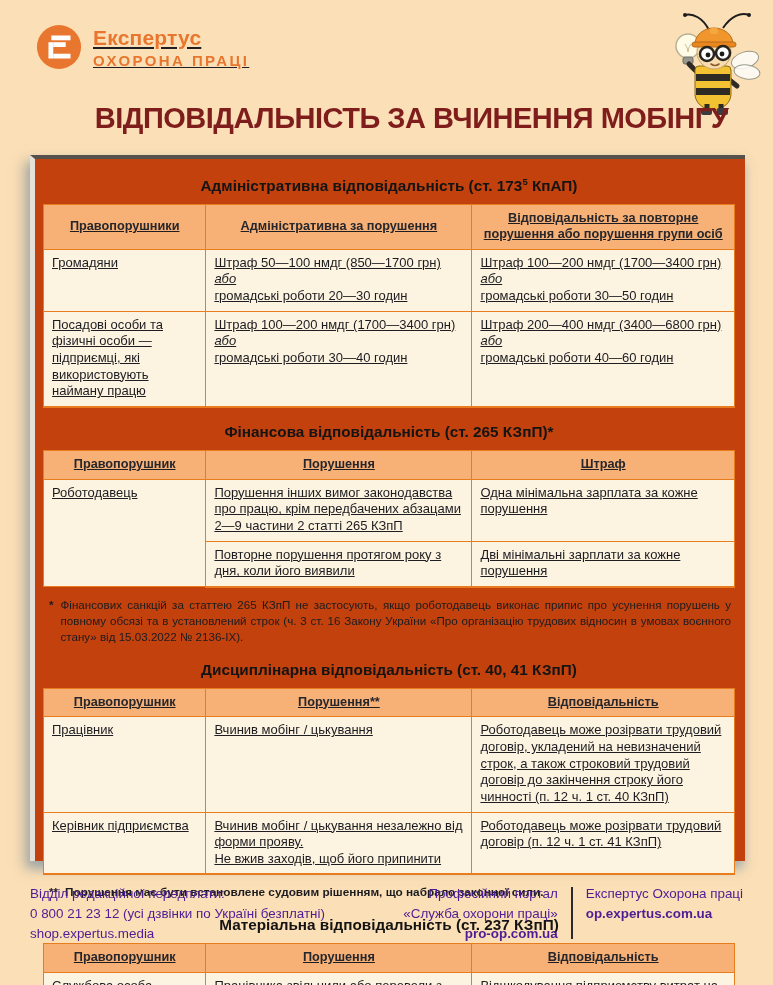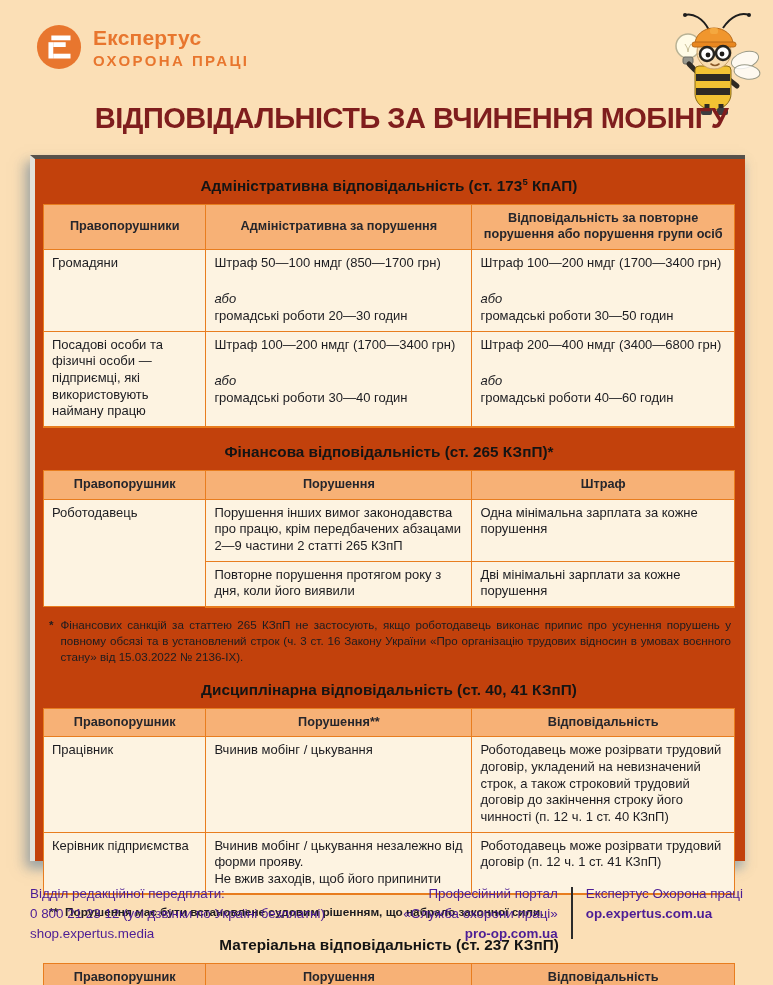--- a/index.html
+++ b/index.html
@@ -8,21 +8,21 @@
     background:#fbdfb6;
     font-family:"Liberation Sans", sans-serif;
     color:#1e1e22;
     overflow:hidden;
   }
   
   .top {
     display:flex; justify-content:space-between; align-items:flex-start;
     padding:24px 6px 0 36px; height:96px;
   }
-  .logo { display:flex; align-items:center; gap:11px; }
+  .logo { display:flex; align-items:center; gap:11px;text-decoration:underline; }
   .logo-mark svg { display:block; }
   .logo-name { color:#e8762e; font-weight:bold; font-size:21px; letter-spacing:.2px; }
   .logo-sub  { color:#e8762e; font-size:15px; letter-spacing:2.4px; font-weight:bold; margin-top:2px; }
   .badge-wrap { display:flex; align-items:flex-start; gap:4px; padding-right:4px; }
   .badge { font-size:23px; letter-spacing:1.5px; color:#1b1b1b; margin-top:24px; }
   .mascot svg { display:block; margin-top:-20px; }
   
   .title {
     text-align:center; font-size:29px; font-weight:bold; letter-spacing:-.5px;
     color:#7f1d1d; padding-left:60px; padding-right:10px; margin:6px 0 20px;
@@ -33,32 +33,32 @@
     margin:0 28px 0 30px;
     background:#c2410c;
     border-top:4px solid #57514b;
     border-left:5px solid #e3e1da;
     box-shadow:-6px 7px 12px rgba(124,138,150,.55), 0 7px 9px rgba(150,172,184,.5);
     padding:2px 10px 16px 8px;
     height:706px;
   }
   .sec { text-align:center; font-size:15.3px; font-weight:bold; color:#141414; margin:15px 0 9px; }
   .sec sup { font-size:62%; vertical-align:super; }
-  table { width:100%; border-collapse:collapse; font-size:13px; table-layout:fixed; }
+  table { width:100%; border-collapse:collapse; font-size:13px; table-layout:fixed;text-decoration:underline; }
   th {
     background:#f7b176; border:1px solid #e87d1f; color:#26262c;
     font-size:12.7px; font-weight:bold; padding:6px 6px; line-height:1.25; text-align:center;
   }
   td {
     border:1px solid #e87d1f; background:#fdf3e1;
     padding:5px 8px 6px; vertical-align:top; line-height:1.28; color:#1c1c20;
   }
   tbody tr:last-child td { border-bottom:2px solid #e87d1f; }
   .w1 { width:23.5%; } .w2 { width:38.5%; } .w3 { width:38%; }
-  .it { font-style:italic;margin-top:20px; }
+  .it { font-style:italic; }
   .cell-line { display:block; }
   .footnote { display:flex; gap:7px; font-size:11.6px; line-height:1.4; color:#1c1c20; margin:9px 4px 2px 6px; }
   .footnote .marker { flex:0 0 auto; font-weight:bold; }
   .footnote .txt { flex:1; text-align:justify; }
   .footnote.short .txt { text-align:left; font-weight:bold; font-size:11.8px; }
   
   .footer {
     display:flex; align-items:flex-start;
     padding:23px 30px 0 30px; font-size:13.4px; line-height:1.5; color:#4c1d95;
   }

